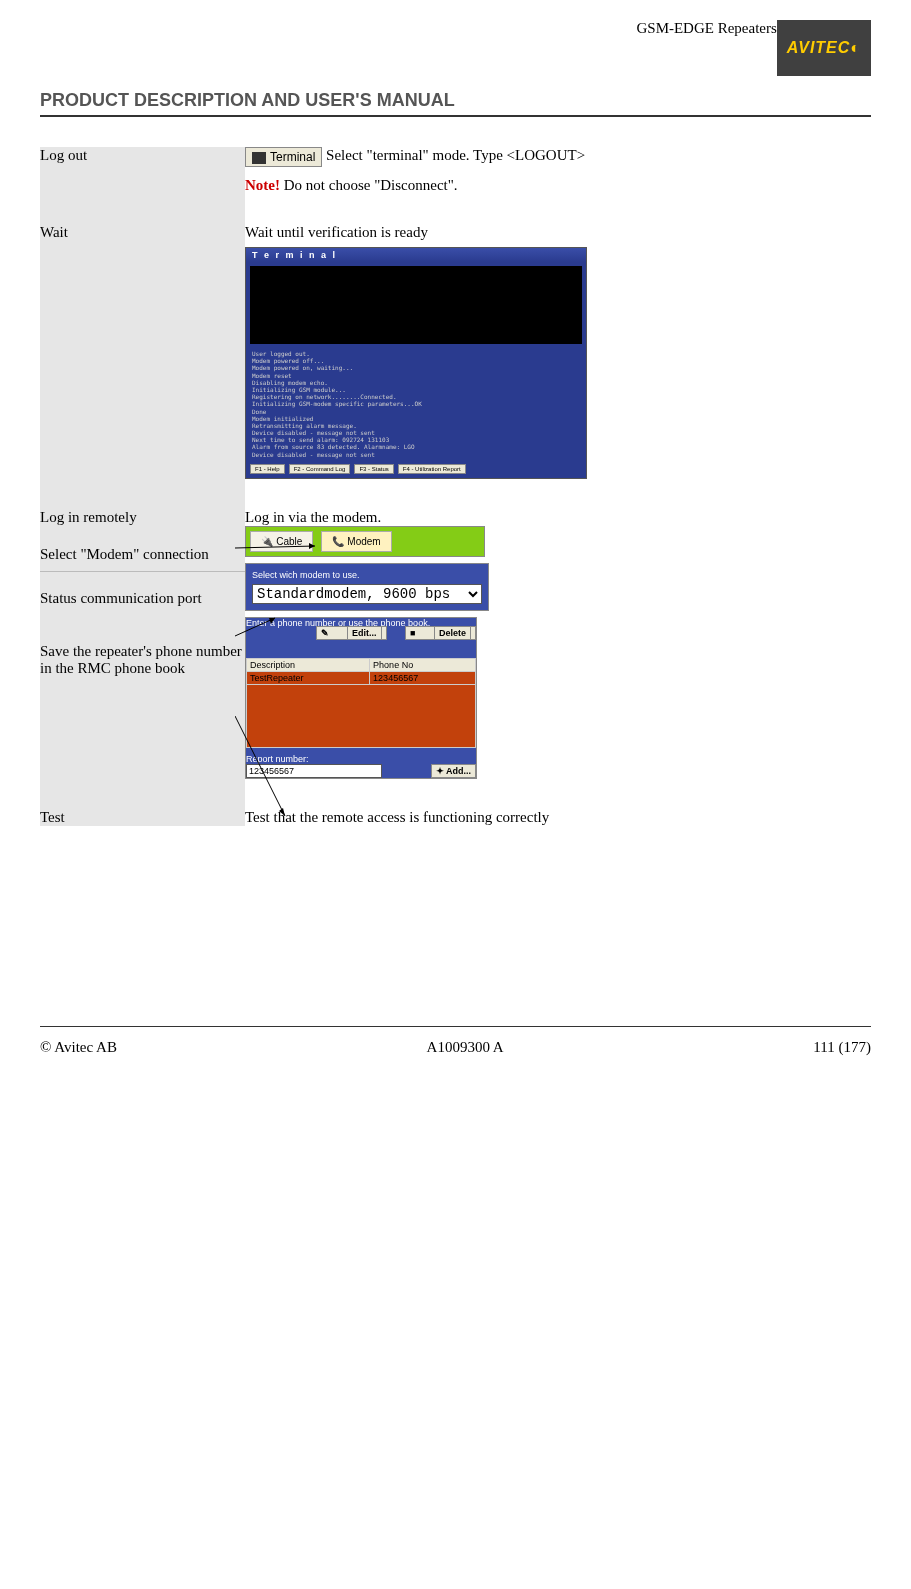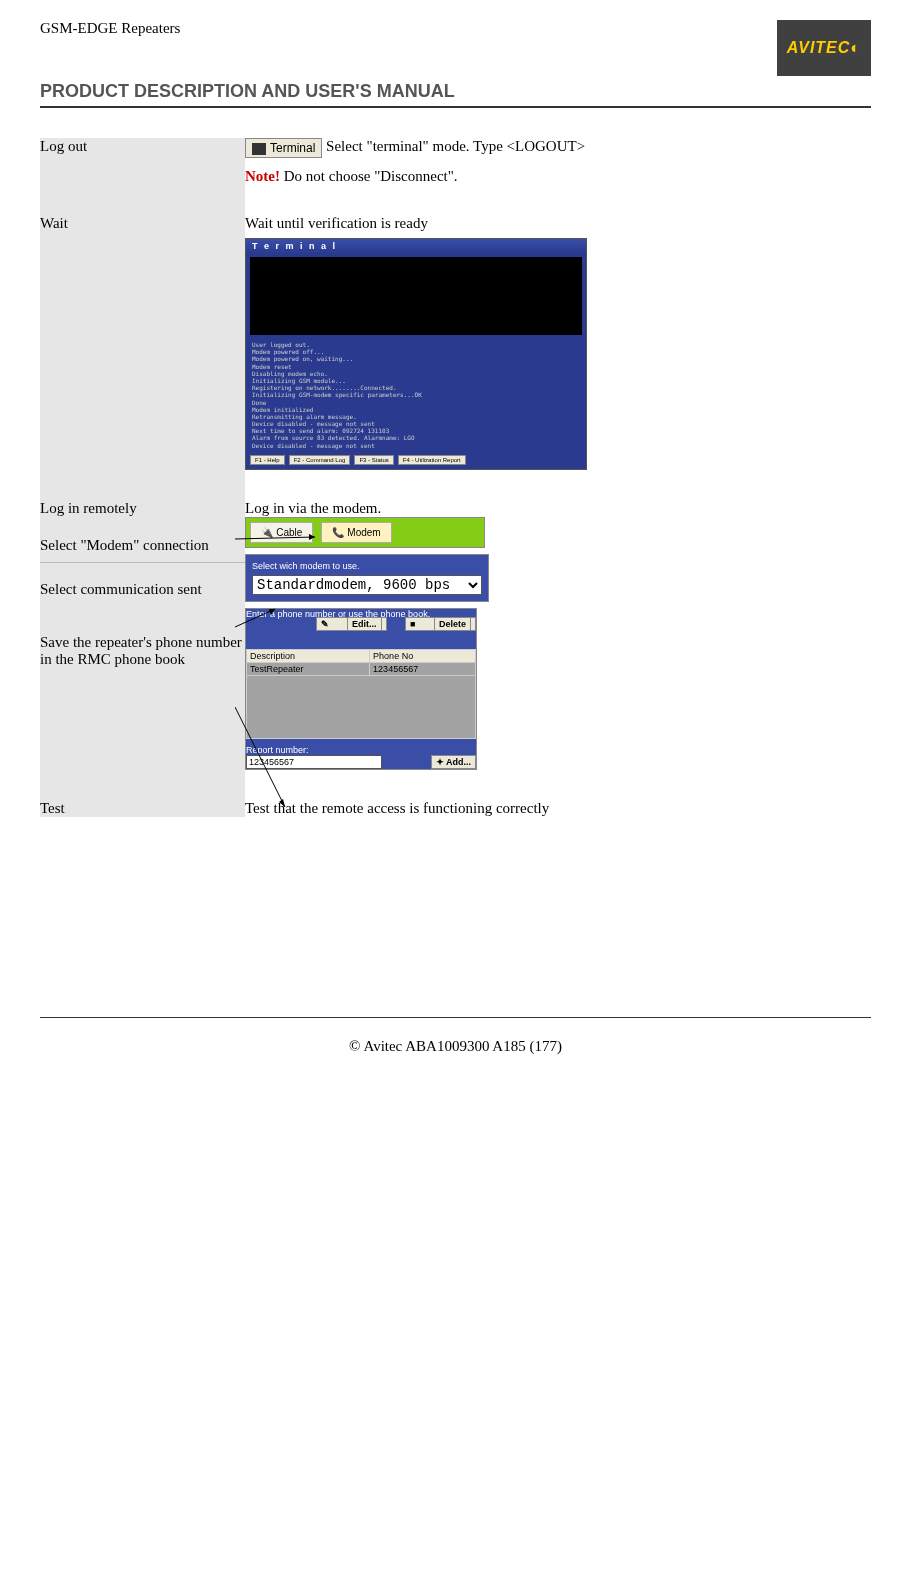--- a/index.html
+++ b/index.html
@@ -7,21 +7,21 @@
     padding: 0;
     font-family: "Times New Roman", serif;
     background: #fff;
     width: 911px;
   }
   .page {
     padding: 20px 40px;
   }
   .header-top {
     display: flex;
-    justify-content: space-between;
+    justify-content: flex-end;
     align-items: flex-start;
     margin-bottom: 2px;
   }
   .header-left {
     font-size: 15px;
   }
   .logo {
     background: #404040;
     color: #fc0;
     font-family: Arial, sans-serif;
@@ -30,21 +30,21 @@
     font-size: 16px;
     padding: 19px 10px;
     display: inline-block;
     letter-spacing: 1px;
   }
   .subtitle {
     font-family: Arial, sans-serif;
     font-weight: bold;
     font-size: 18px;
     color: #555;
-    margin-top: 5px;
+    margin-top: 14px;
   }
   hr.header-rule {
     border: none;
     border-top: 2px solid #333;
     margin: 4px 0 30px 0;
   }
   .content-table {
     width: 100%;
     border-collapse: collapse;
   }
@@ -183,21 +183,21 @@
   .phone-box .toolbar span {
     background: #ece9d8;
     color: #000;
     border: 1px solid #888;
     padding: 1px 4px;
     font-weight: bold;
     margin-left: 16px;
   }
   .phone-table {
     width: 100%;
-    background: #a3a3a3;
+    background: #c2410c;
     color: #000;
     border-collapse: collapse;
     font-size: 9px;
     margin-top: 20px;
   }
   .phone-table th, .phone-table td {
     border: 1px solid #ccc;
     padding: 1px 3px;
     text-align: left;
   }
@@ -221,23 +221,23 @@
   .left-col hr { border: none; border-top: 1px solid #bbb; margin: 8px 0; }
   .footer {
     margin-top: 200px;
   }
   hr.footer-rule {
     border: none;
     border-top: 1px solid #333;
   }
   .footer-row {
     display: flex;
-    justify-content: center;
+    justify-content: space-between;
     font-size: 15px;
-    margin-top: 20px;
+    margin-top: 12px;
   }
   svg.arrows {
     position: absolute;
     pointer-events: none;
   }
   .right-cell-rel { position: relative; }
 </style>
 </head>
 <body>
 
@@ -311,21 +311,21 @@
         </tr>
 
     <tr>
       <td class="left-col">Log in remotely</td>
       <td class="right-col"> Log in via the modem.</td>
     </tr>
     <tr>
       <td class="left-col" style="padding-top:20px;">
         <div>Select "Modem" connection</div>
         <hr>
-        <div style="margin-top:18px;">Select communication sent</div>
+        <div style="margin-top:18px;">Status communication port</div>
         <div style="margin-top:36px;">Save the repeater's phone number in the RMC phone book</div>
       </td>
       <td class="right-col right-cell-rel">
         <svg class="arrows" width="250" height="320" style="left:-10px; top:0;">
           <line x1="0" y1="22" x2="80" y2="20" stroke="#000" stroke-width="1"></line>
           <polygon points="80,20 74,17 74,23" fill="#000"></polygon>
           <line x1="0" y1="110" x2="40" y2="92" stroke="#000" stroke-width="1"></line>
           <polygon points="40,92 34,92 36,98" fill="#000"></polygon>
           <line x1="0" y1="190" x2="50" y2="290" stroke="#000" stroke-width="1"></line>
           <polygon points="50,290 44,285 48,282" fill="#000"></polygon>
@@ -389,17 +389,17 @@
       <td class="right-col">Test that the remote access is functioning correctly</td>
     </tr>
   </tbody>
     </table>
 
   <div class="footer">
     <hr class="footer-rule">
     <div class="footer-row">
       <span>© Avitec AB</span>
       <span>A1009300 A</span>
-      <span>185 (177)</span>
+      <span>111 (177)</span>
     </div>
   </div>
 
 </div>
 
 </body></html>

